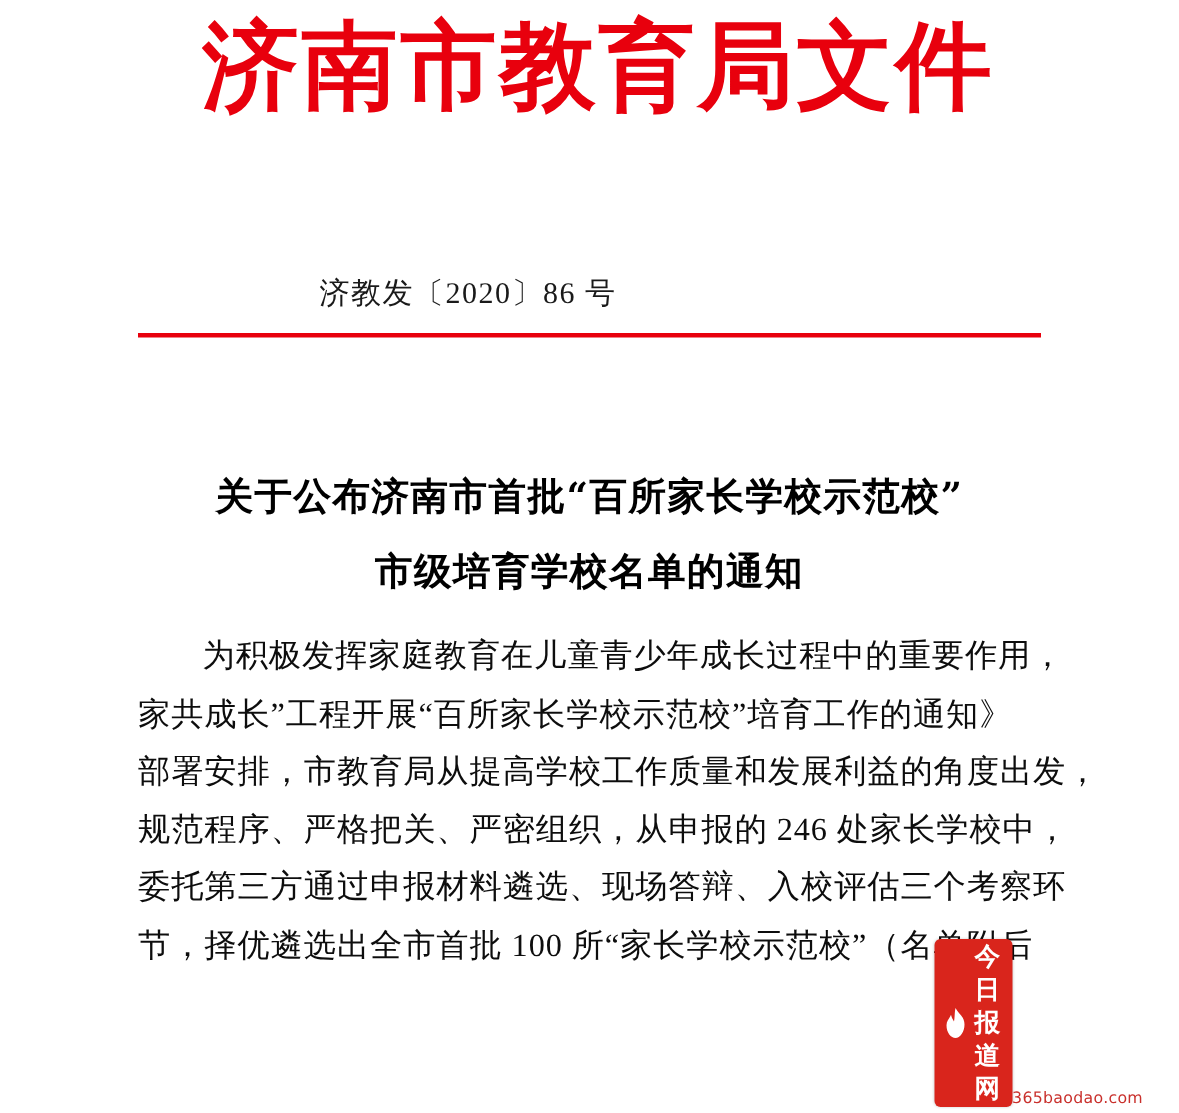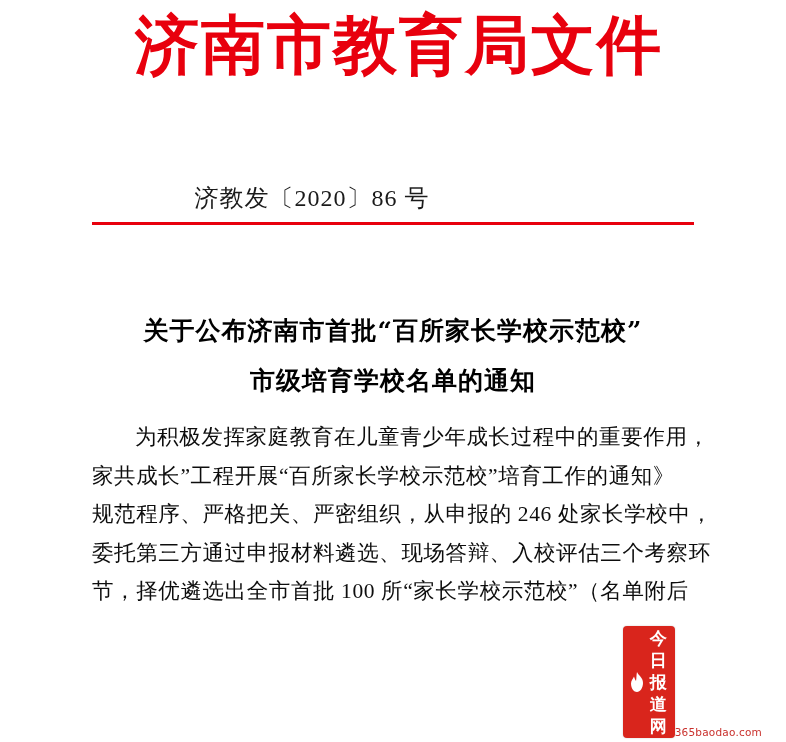--- a/index.html
+++ b/index.html
@@ -41,21 +41,21 @@
     padding-left: 12px;
   }
 
   
   .doc-number {
     position: absolute;
     top: 182px;
     left: 0;
     width: 624px;
     text-align: center;
-    font-size: 24px;
+    font-size: 20px;
     letter-spacing: 1px;
     color: #1a1a1a;
   }
 
   
   .red-rule {
     position: absolute;
     top: 222px;
     left: 92px;
     width: 602px;
@@ -160,20 +160,21 @@
   <div class="red-rule"></div>
 
   <div class="doc-title">
     <span class="line">关于公布济南市首批“百所家长学校示范校”</span>
     <span class="line">市级培育学校名单的通知</span>
   </div>
 
   <div class="body-text">
     <p class="indent">为积极发挥家庭教育在儿童青少年成长过程中的重要作用，</p>
     <p>家共成长”工程开展“百所家长学校示范校”培育工作的通知》</p>
+    <p>部署安排，市教育局从提高学校工作质量和发展利益的角度出发，</p>
     <p>规范程序、严格把关、严密组织，从申报的 246 处家长学校中，</p>
     <p>委托第三方通过申报材料遴选、现场答辩、入校评估三个考察环</p>
     <p>节，择优遴选出全市首批 100 所“家长学校示范校”（名单附后</p>
   </div>
 
   <div class="watermark">
     <div class="wm-main">
       <span class="wm-flame">
         <svg width="20" height="22" viewBox="0 0 20 22" xmlns="http://www.w3.org/2000/svg">
           <path d="M10 1 C12 5 16 6.5 16 12 C16 17 13 21 10 21 C7 21 4 17.5 4 12.5 C4 9.5 6 8 7 5.5 C7.6 8 8.5 9 9 10 C9.6 7 9.3 4 10 1 Z" fill="#ffffff"></path>

